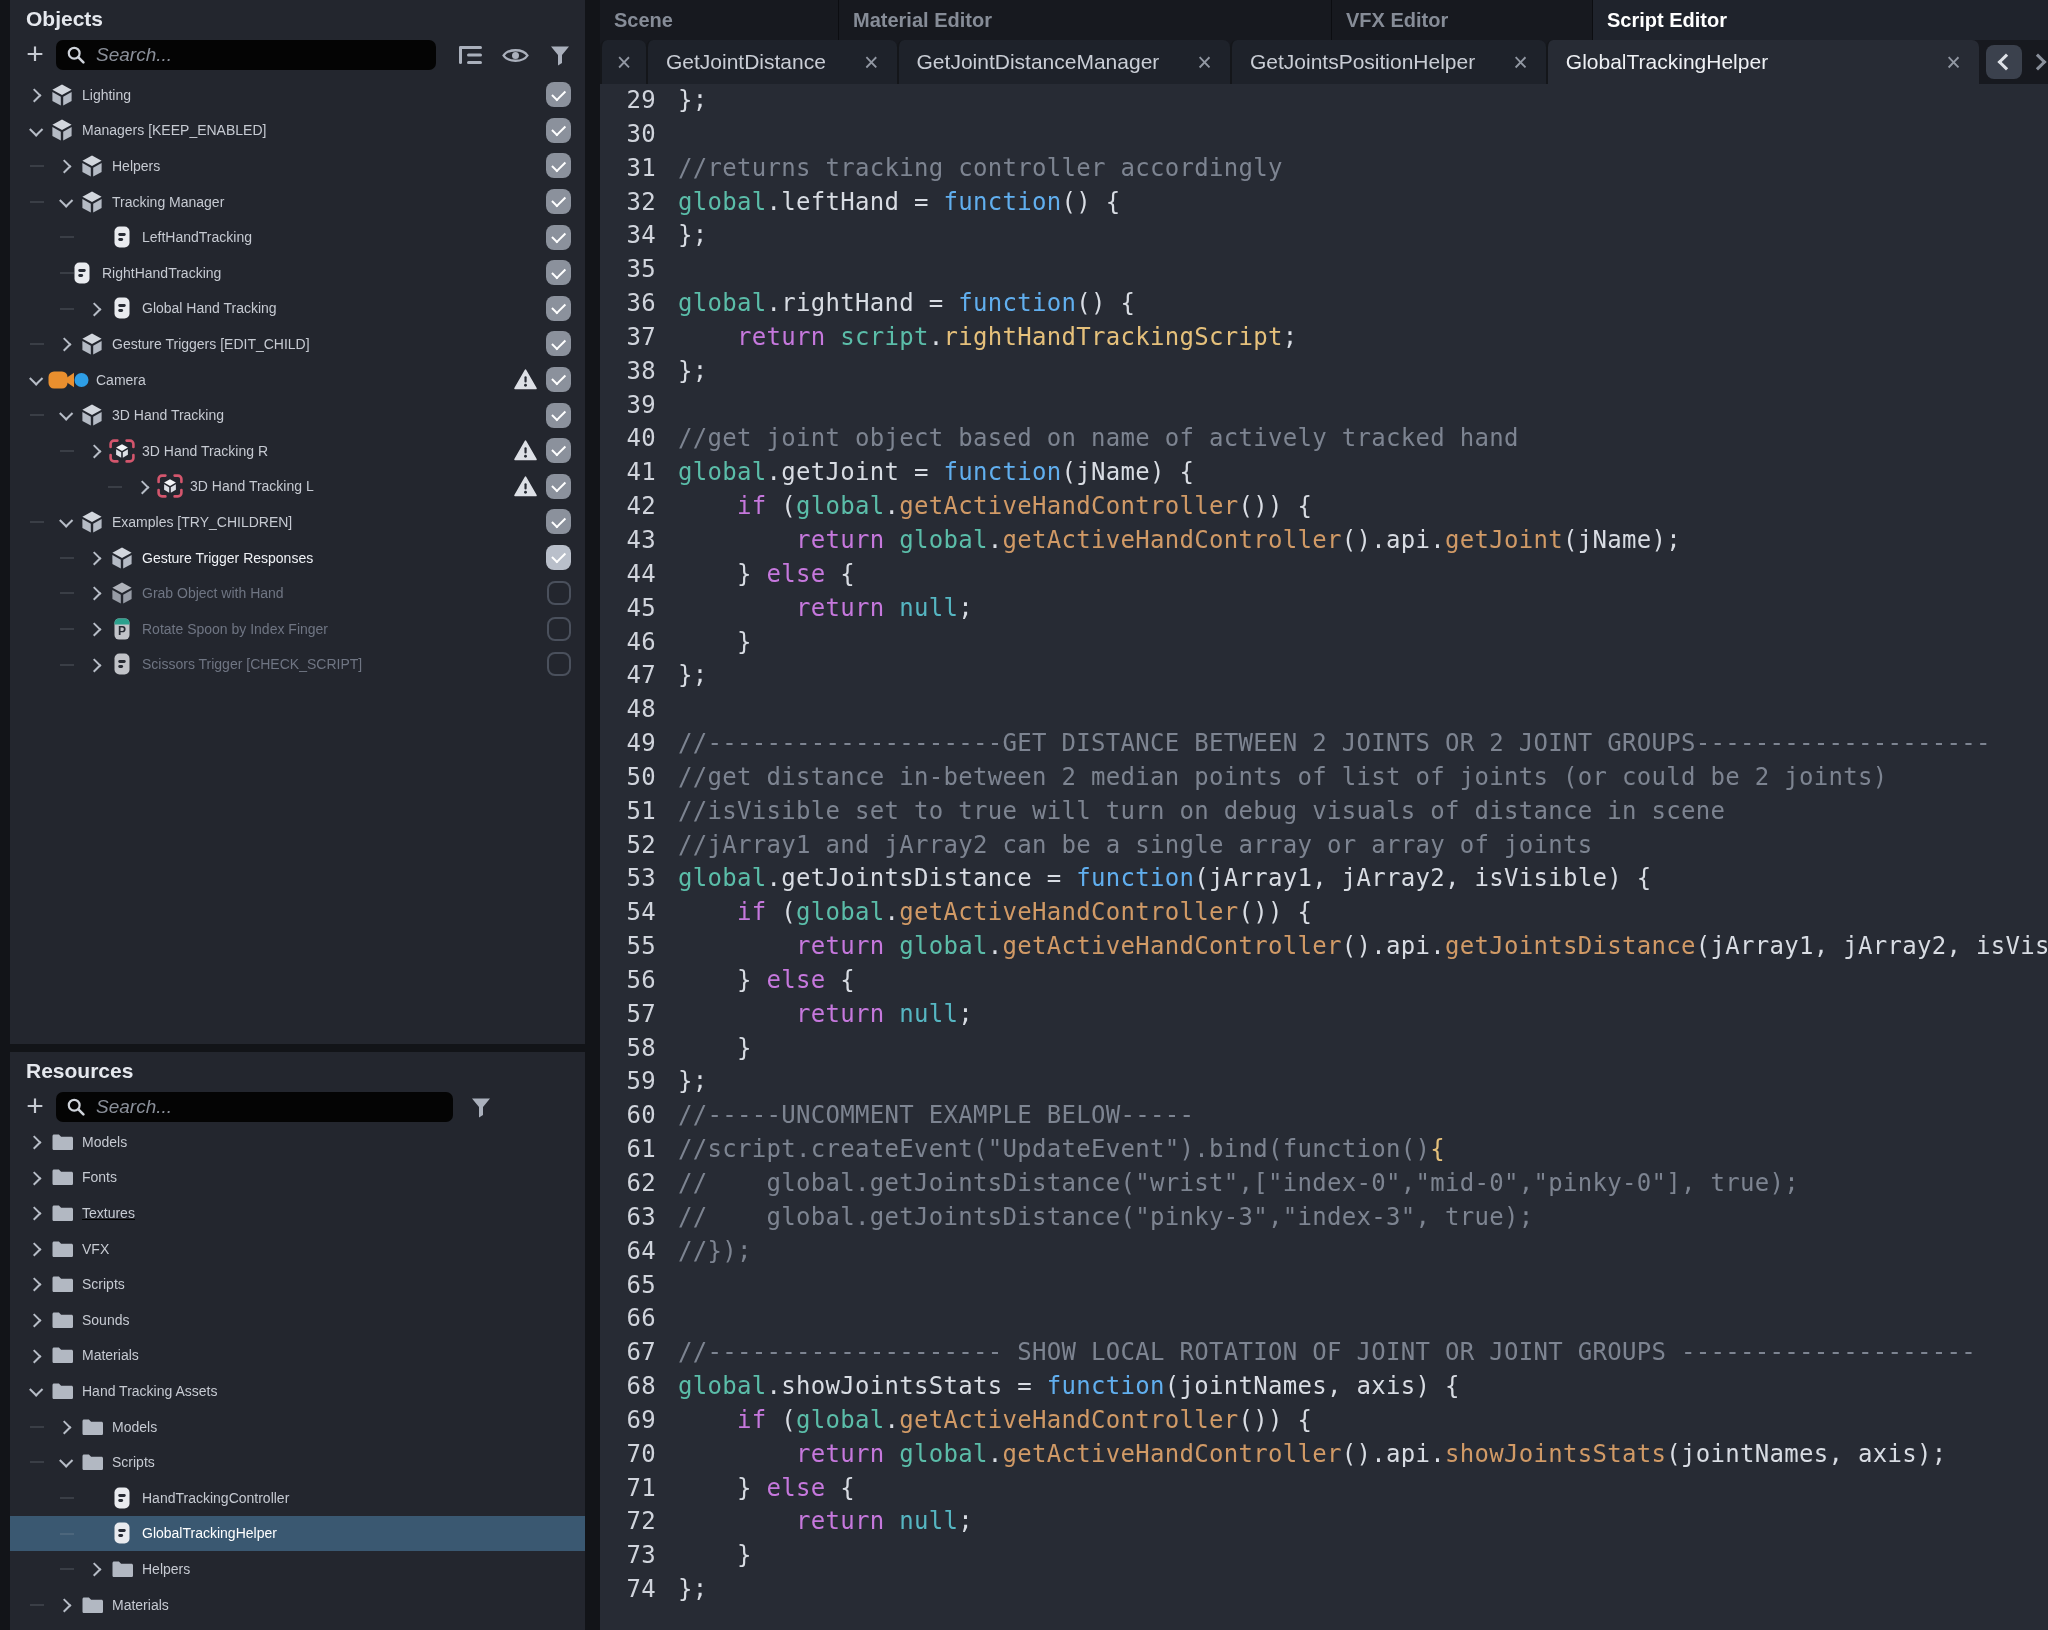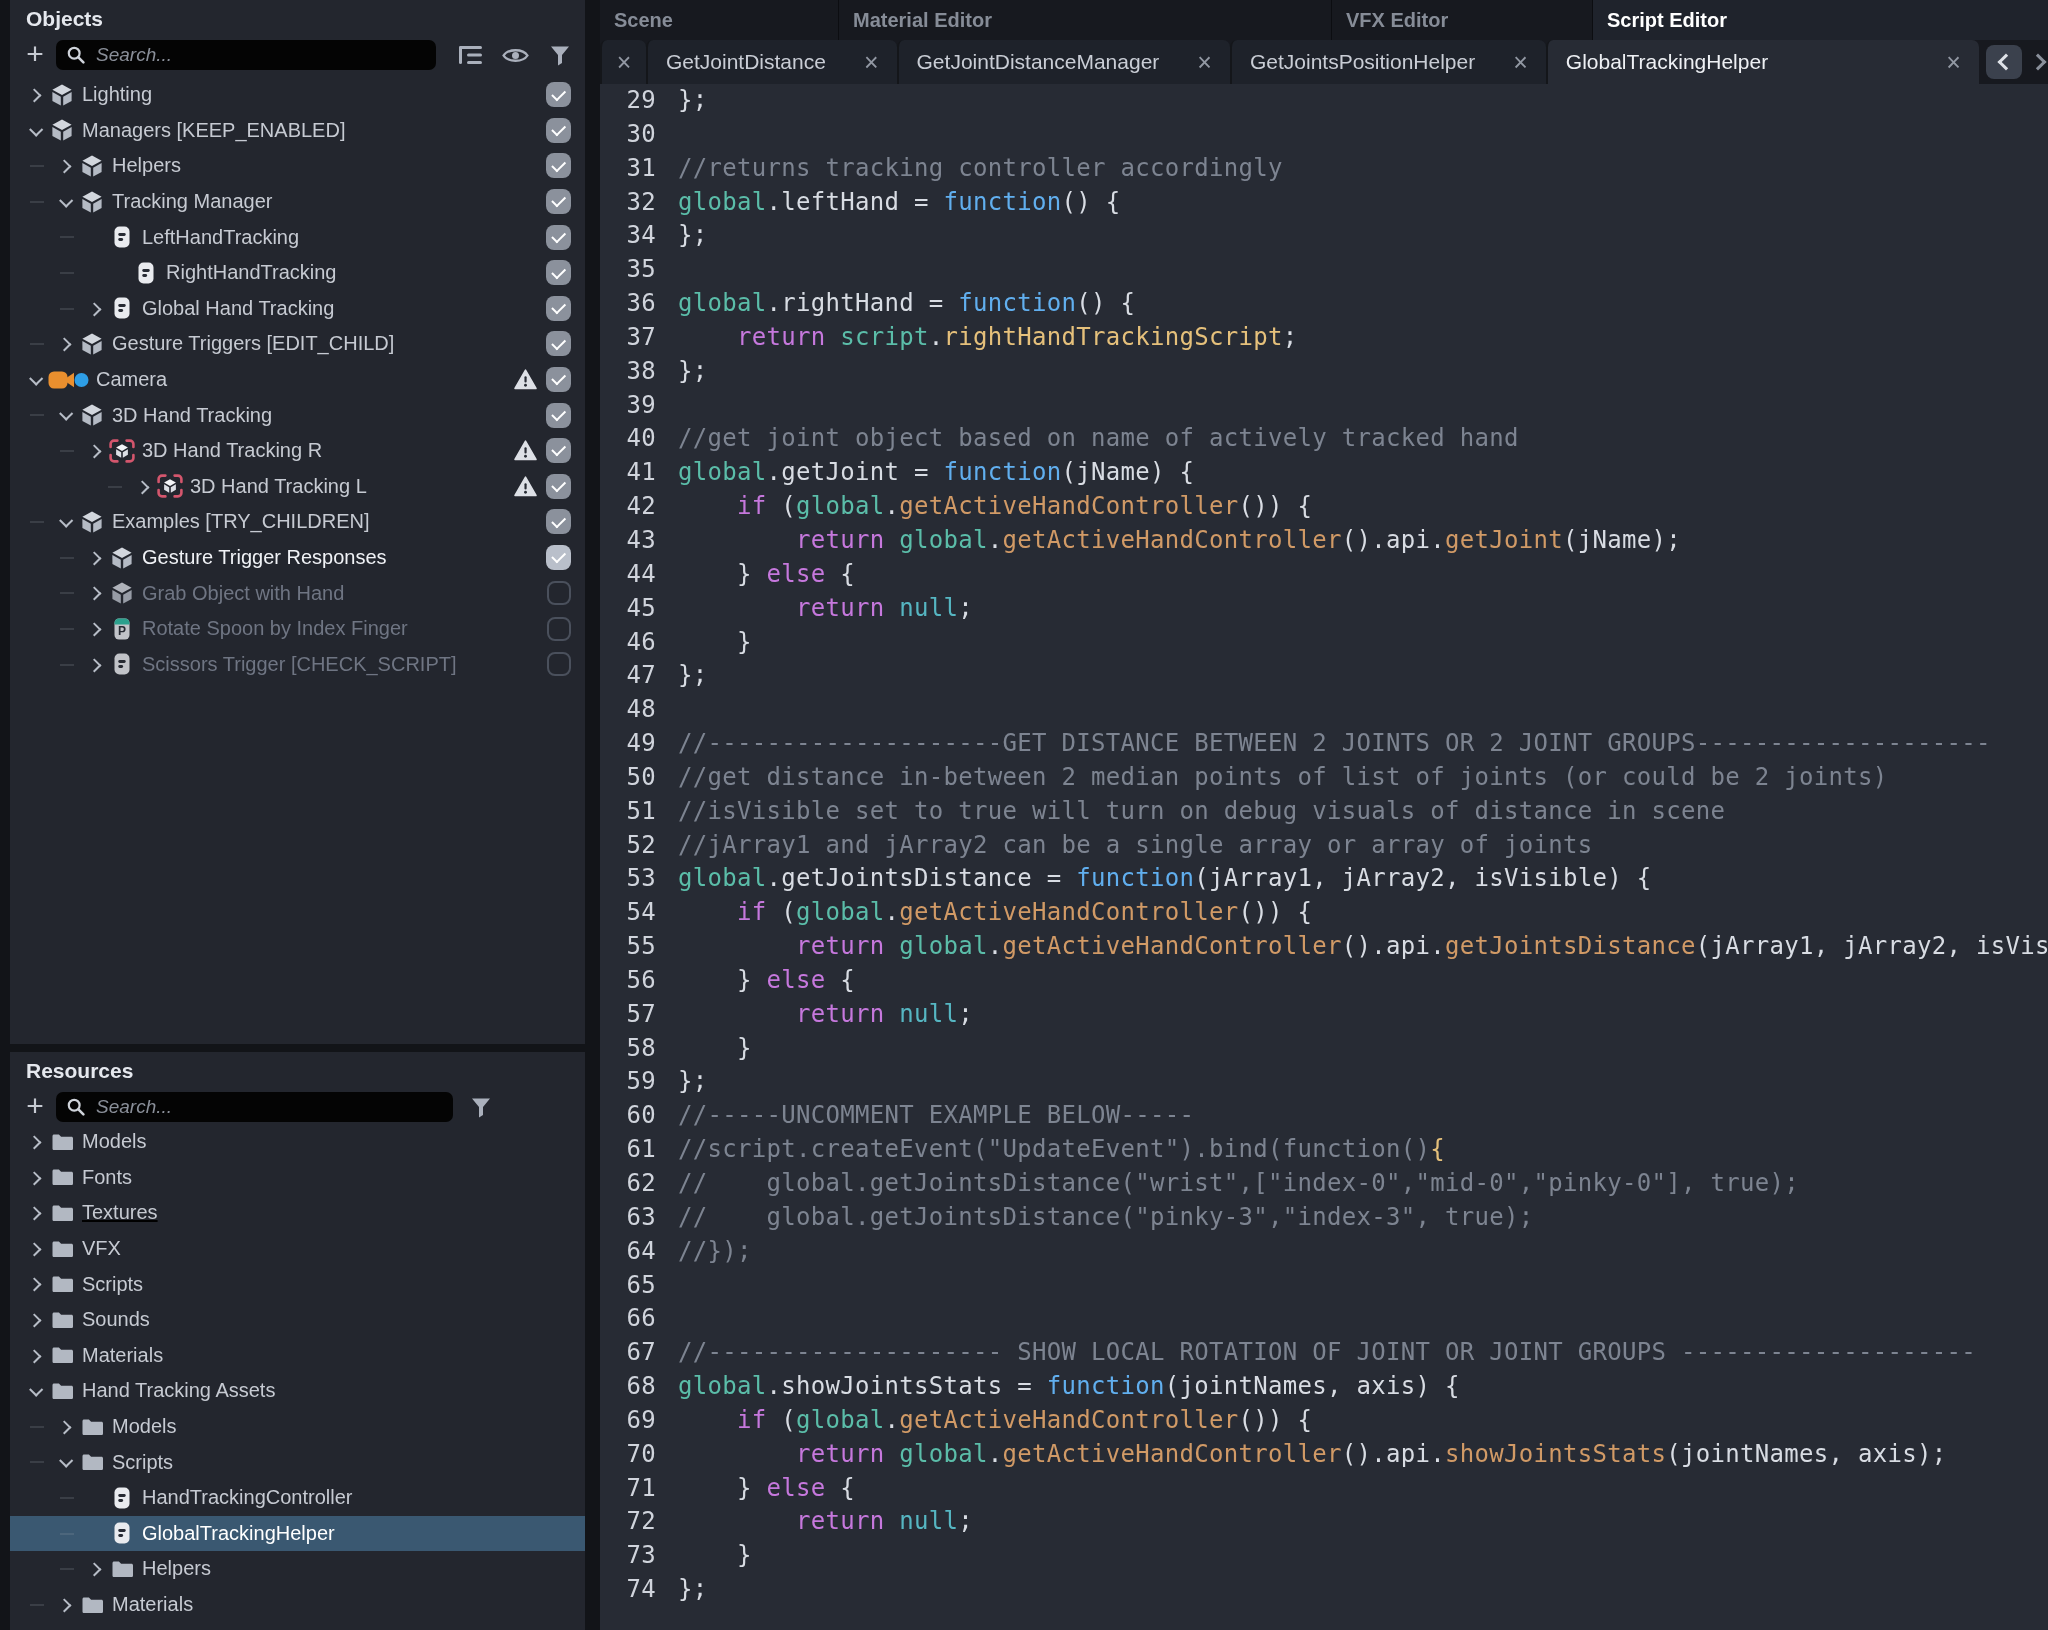--- a/index.html
+++ b/index.html
@@ -36,21 +36,21 @@
   #resources-tree{top:72px;bottom:0;}
   .tree-row{height:35.6px;display:flex;align-items:center;position:relative;}
   .tree-row.selected{background:#3a5871;}
   .tick{position:absolute;top:17px;width:14px;height:2px;background:rgba(148,158,172,0.20);}
   .arrow{width:26px;height:26px;flex:none;display:flex;align-items:center;justify-content:center;}
   .arrow::before{content:'';width:7.5px;height:7.5px;border-right:2.5px solid #b7bdc7;border-bottom:2.5px solid #b7bdc7;transform:rotate(-45deg) translate(-1px,0);}
   .arrow.down::before{transform:rotate(45deg) translate(0,-2px);}
   .arrow.none::before{display:none;}
   .tree-icon{min-width:27px;height:26px;flex:none;display:flex;align-items:center;justify-content:center;margin-right:7px;}
   .tree-icon svg{height:24px;width:auto;display:block;}
-  .tree-label{font-size:20px;color:#c6cad2;white-space:nowrap;}
+  .tree-label{font-size:14px;color:#c6cad2;white-space:nowrap;}
   .tree-row.bright .tree-label{color:#f0f2f6;}
   .tree-row.dim .tree-label{color:#6f7583;}
   .tree-row.dim .tree-icon{opacity:0.8;}
   .tree-row.selected .tree-label{color:#ffffff;}
   .row-right{position:absolute;right:14px;top:0;height:35.6px;display:flex;align-items:center;gap:9px;}
   .warn{display:flex;align-items:center;}
   .checkbox{width:25px;height:25px;border-radius:8px;flex:none;display:flex;align-items:center;justify-content:center;}
   .checkbox.checked{background:#8b919c;}
   .tree-row.bright .checkbox.checked{background:#b9bfca;}
   .checkbox.checked::after{content:'';width:11px;height:5.5px;border-left:2.7px solid #fff;border-bottom:2.7px solid #fff;transform:rotate(-45deg);margin-top:-3px;}
@@ -197,21 +197,21 @@
               <rect x="4.5" y="1.5" width="15" height="21" rx="5" fill="#e9ebef"></rect>
               <rect x="8.3" y="8" width="7.4" height="2.9" rx="1.4" fill="#272b34"></rect>
               <rect x="8.3" y="13" width="4.8" height="2.9" rx="1.4" fill="#272b34"></rect>
             </svg>
           </span>
           <span class="tree-label">LeftHandTracking</span>
           <span class="row-right">
             <span class="checkbox checked"></span>
           </span>
         </div>
-        <div class="tree-row" style="padding-left: 96px;">
+        <div class="tree-row" style="padding-left: 32px;">
           <span class="tick" style="left: 50px;"></span>
           <span class="arrow none"></span>
           <span class="tree-icon">
             <svg viewBox="0 0 24 24" width="24" height="24">
               <rect x="4.5" y="1.5" width="15" height="21" rx="5" fill="#e9ebef"></rect>
               <rect x="8.3" y="8" width="7.4" height="2.9" rx="1.4" fill="#272b34"></rect>
               <rect x="8.3" y="13" width="4.8" height="2.9" rx="1.4" fill="#272b34"></rect>
             </svg>
           </span>
           <span class="tree-label">RightHandTracking</span>

